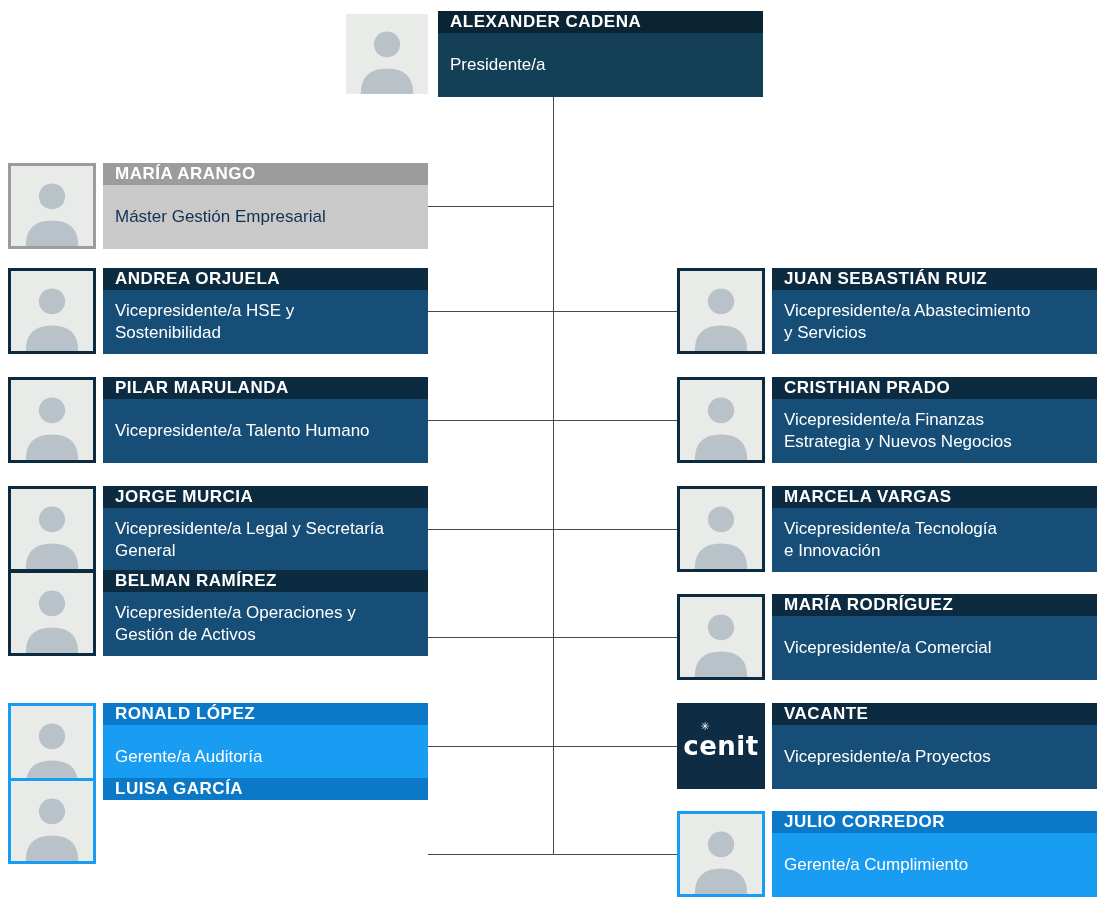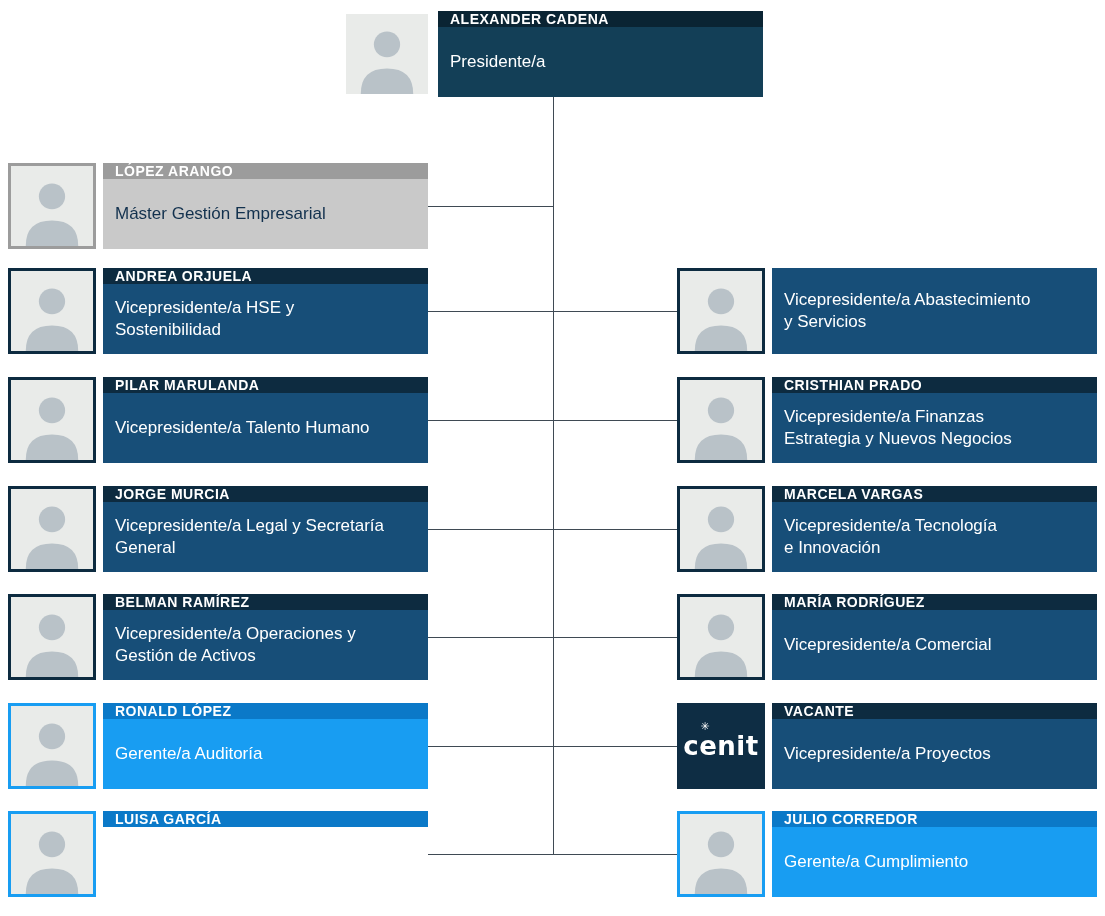--- a/index.html
+++ b/index.html
@@ -7,22 +7,22 @@
 
   
   .line { position:absolute; background:var(--connector,#3f4a54); }
 
   
   .card { position:absolute; width:420px; height:86px; display:flex; }
   .photo { flex:0 0 auto; width:82px; height:80px; border:3px solid var(--frame,#0d2b40);
            background:var(--photo-bg,#e9ebe9); overflow:hidden; }
   .photo svg { display:block; width:100%; height:100%; }
   .text { flex:1 1 auto; margin-left:7px; display:flex; flex-direction:column; min-width:0; }
-  .name-band { height:16px; background:var(--head,#0d2b40); color:#ffffff; display:flex;
-               align-items:center; padding:0 12px; font-weight:700; font-size:14px;
+  .name-band { height:22px; background:var(--head,#0d2b40); color:#ffffff; display:flex;
+               align-items:center; padding:0 12px; font-weight:700; font-size:17px;
                letter-spacing:0.5px; }
   .title-band { flex:1; background:var(--bodyc,#174e78); color:#ffffff; display:flex;
                 align-items:center; padding:0 12px; font-size:17px; line-height:1.3;
                 white-space:pre-line; }
 
   
   .theme-president { --frame:#ffffff; --head:var(--president-header,#0a2433); --bodyc:var(--president-body,#133f57); }
   .theme-dark      { --frame:var(--dark-header,#0d2b40); --head:var(--dark-header,#0d2b40); --bodyc:var(--dark-body,#174e78); }
   .theme-gray      { --frame:var(--gray-header,#9c9c9c); --head:var(--gray-header,#9c9c9c); --bodyc:var(--gray-body,#c9c9c9); }
   .theme-gray .title-band { color:var(--gray-text,#12314e); }
@@ -71,21 +71,21 @@
 
   <div class="card theme-gray" style="left:8px;top:163px;">
     <div class="photo">
       <svg viewBox="0 0 100 100" preserveAspectRatio="none">
           <rect width="100" height="100" fill="#e9ebe9"></rect>
           <circle cx="50" cy="38" r="16" fill="#b9c2c8"></circle>
           <path d="M18 100 Q18 68 50 68 Q82 68 82 100 Z" fill="#b9c2c8"></path>
         </svg>
     </div>
     <div class="text">
-      <div class="name-band">LÓPEZ ARANGO</div>
+      <div class="name-band">MARÍA ARANGO</div>
       <div class="title-band">Máster Gestión Empresarial</div>
     </div>
   </div>
 
   <div class="card theme-dark" style="left:8px;top:268px;">
     <div class="photo">
       <svg viewBox="0 0 100 100" preserveAspectRatio="none">
           <rect width="100" height="100" fill="#e9ebe9"></rect>
           <circle cx="50" cy="38" r="16" fill="#b9c2c8"></circle>
           <path d="M18 100 Q18 68 50 68 Q82 68 82 100 Z" fill="#b9c2c8"></path>
@@ -120,21 +120,21 @@
           <path d="M18 100 Q18 68 50 68 Q82 68 82 100 Z" fill="#b9c2c8"></path>
         </svg>
     </div>
     <div class="text">
       <div class="name-band">JORGE MURCIA</div>
       <div class="title-band">Vicepresidente/a Legal y Secretaría
 General</div>
     </div>
   </div>
 
-  <div class="card theme-dark" style="left:8px;top:594px;">
+  <div class="card theme-dark" style="left:8px;top:570px;">
     <div class="photo">
       <svg viewBox="0 0 100 100" preserveAspectRatio="none">
           <rect width="100" height="100" fill="#e9ebe9"></rect>
           <circle cx="50" cy="38" r="16" fill="#b9c2c8"></circle>
           <path d="M18 100 Q18 68 50 68 Q82 68 82 100 Z" fill="#b9c2c8"></path>
         </svg>
     </div>
     <div class="text">
       <div class="name-band">BELMAN RAMÍREZ</div>
       <div class="title-band">Vicepresidente/a Operaciones y
@@ -149,21 +149,21 @@
           <circle cx="50" cy="38" r="16" fill="#b9c2c8"></circle>
           <path d="M18 100 Q18 68 50 68 Q82 68 82 100 Z" fill="#b9c2c8"></path>
         </svg>
     </div>
     <div class="text">
       <div class="name-band">RONALD LÓPEZ</div>
       <div class="title-band">Gerente/a Auditoría</div>
     </div>
   </div>
 
-  <div class="card theme-blue" style="left:8px;top:811px;">
+  <div class="card theme-blue" style="left:8px;top:778px;">
     <div class="photo">
       <svg viewBox="0 0 100 100" preserveAspectRatio="none">
           <rect width="100" height="100" fill="#e9ebe9"></rect>
           <circle cx="50" cy="38" r="16" fill="#b9c2c8"></circle>
           <path d="M18 100 Q18 68 50 68 Q82 68 82 100 Z" fill="#b9c2c8"></path>
         </svg>
     </div>
     <div class="text">
       <div class="name-band">LUISA GARCÍA</div>
     </div>
@@ -171,20 +171,21 @@
 
   <div class="card theme-dark" style="left:677px;top:268px;">
     <div class="photo">
       <svg viewBox="0 0 100 100" preserveAspectRatio="none">
           <rect width="100" height="100" fill="#e9ebe9"></rect>
           <circle cx="50" cy="38" r="16" fill="#b9c2c8"></circle>
           <path d="M18 100 Q18 68 50 68 Q82 68 82 100 Z" fill="#b9c2c8"></path>
         </svg>
     </div>
     <div class="text">
+      <div class="name-band">JUAN SEBASTIÁN RUIZ</div>
       <div class="title-band">Vicepresidente/a Abastecimiento
 y Servicios</div>
     </div>
   </div>
 
   <div class="card theme-dark" style="left:677px;top:377px;">
     <div class="photo">
       <svg viewBox="0 0 100 100" preserveAspectRatio="none">
           <rect width="100" height="100" fill="#e9ebe9"></rect>
           <circle cx="50" cy="38" r="16" fill="#b9c2c8"></circle>

